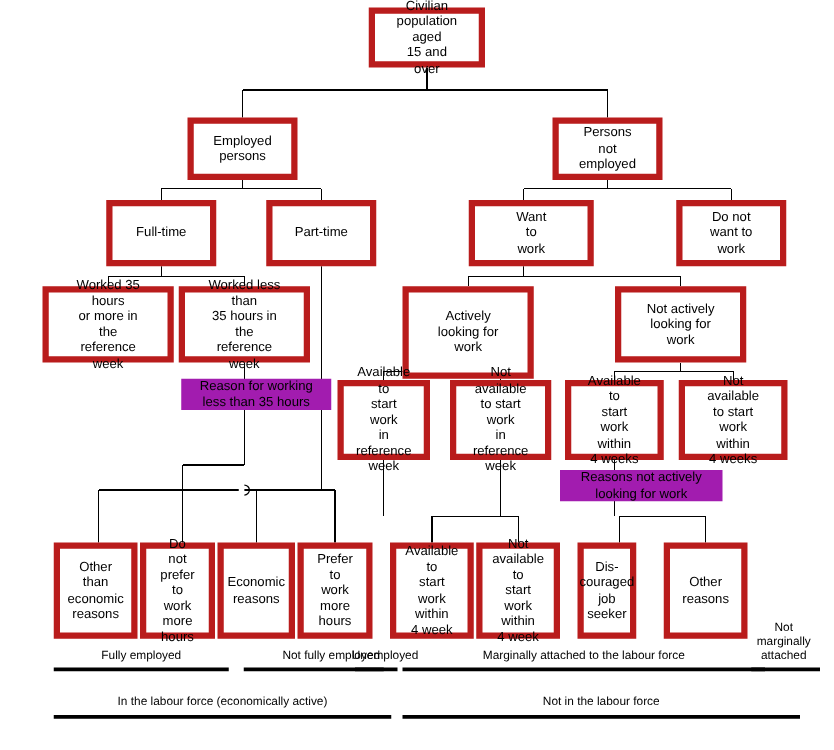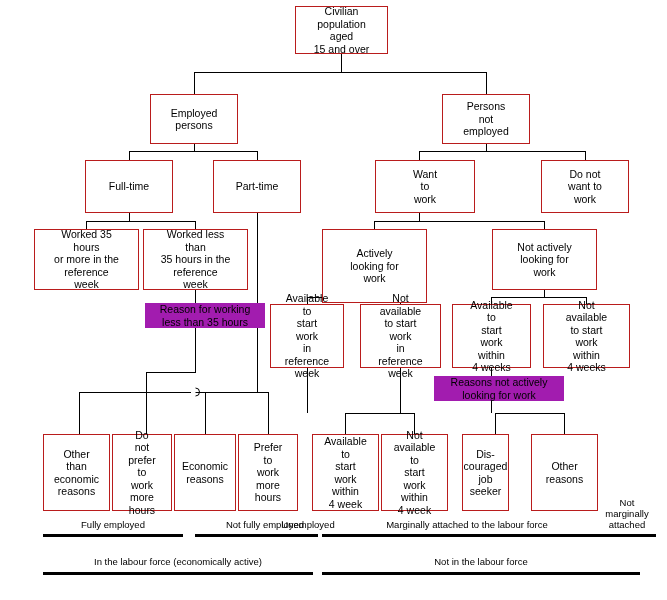--- a/index.html
+++ b/index.html
@@ -14,21 +14,21 @@
   #diagram-root {
     position: relative;
     width: 667px;
     height: 600px;
     background: #ffffff;
     overflow: hidden;
   }
   .node {
     position: absolute;
     box-sizing: border-box;
-    border: 1px solid #b91c1c;
+    border: 5px solid #b91c1c;
     background: #ffffff;
     display: flex;
     align-items: center;
     justify-content: center;
     text-align: center;
     font-size: 10.5px;
     line-height: 12.5px;
     white-space: pre-line;
     padding: 1px 16px;
     z-index: 3;
@@ -196,21 +196,21 @@
 4 week</div>
       <div class="node" style="left: 462px; top: 434px; width: 47px; height: 77px;">Dis-
 couraged
 job seeker</div>
       <div class="node" style="left: 531px; top: 434px; width: 67px; height: 77px;">Other
 reasons</div>
     </div>
   <div id="text-layer">
       <div class="freetext" style="left: 145px; top: 303px; width: 120px;">Reason for working
 less than 35 hours</div>
-      <div class="freetext" style="left: 434px; top: 376px; width: 130px;">Reasons not actively
+      <div class="freetext" style="left: 448px; top: 376px; width: 130px;">Reasons not actively
 looking for work</div>
     </div>
   <div id="legend-layer">
       <div class="legend-label" style="left: 43px; top: 519px; width: 140px;">Fully employed</div>
       <div class="legend-bar" style="left: 43px; top: 534px; width: 140px;"></div>
       <div class="legend-label" style="left: 209px; top: 519px; width: 112px;">Not fully employed</div>
       <div class="legend-bar" style="left: 195px; top: 534px; width: 112px;"></div>
       <div class="legend-label" style="left: 274px; top: 519px; width: 68px;">Unemployed</div>
       <div class="legend-bar" style="left: 284px; top: 534px; width: 34px;"></div>
       <div class="legend-label" style="left: 322px; top: 519px; width: 290px;">Marginally attached to the labour force</div>

